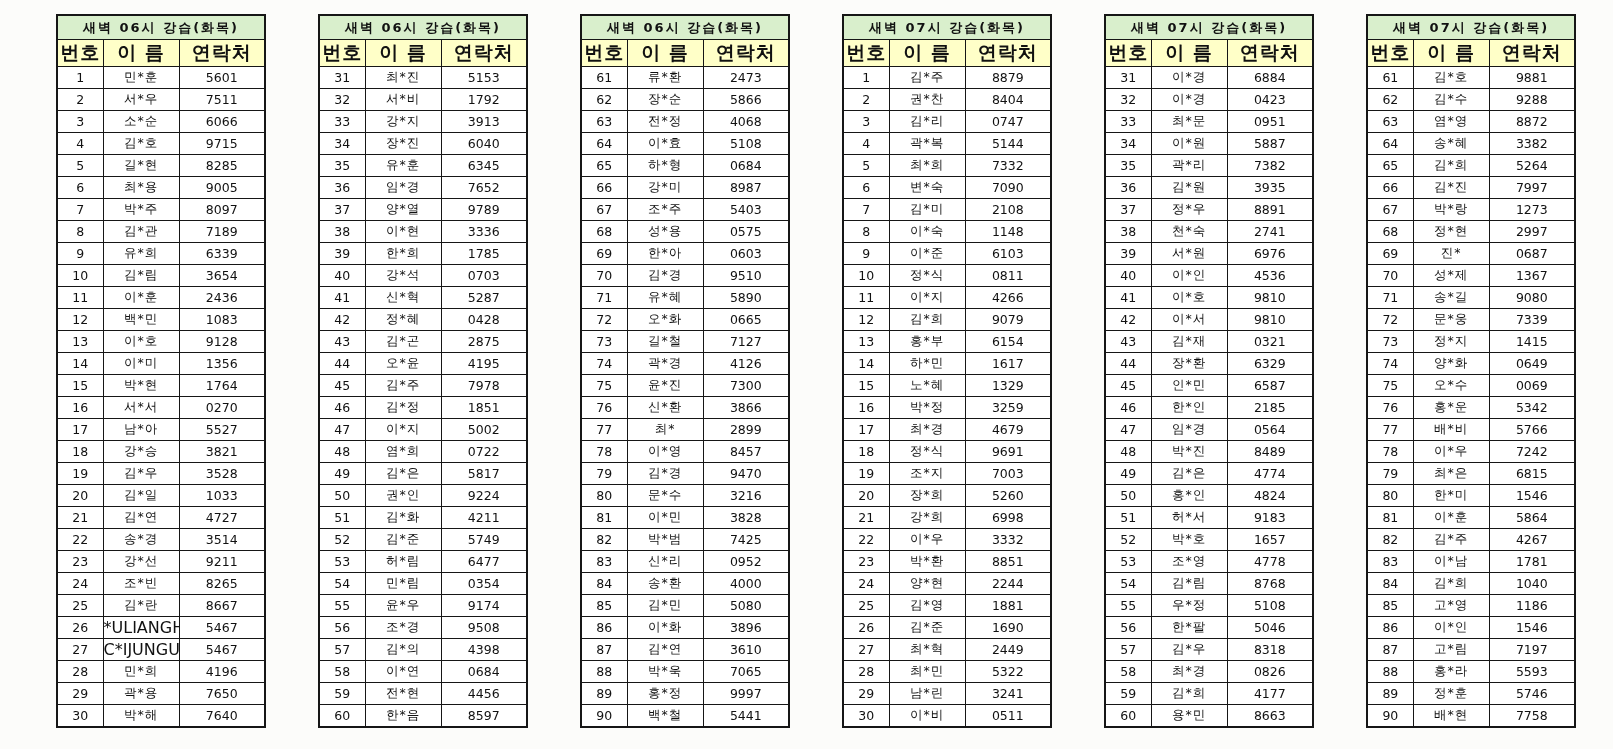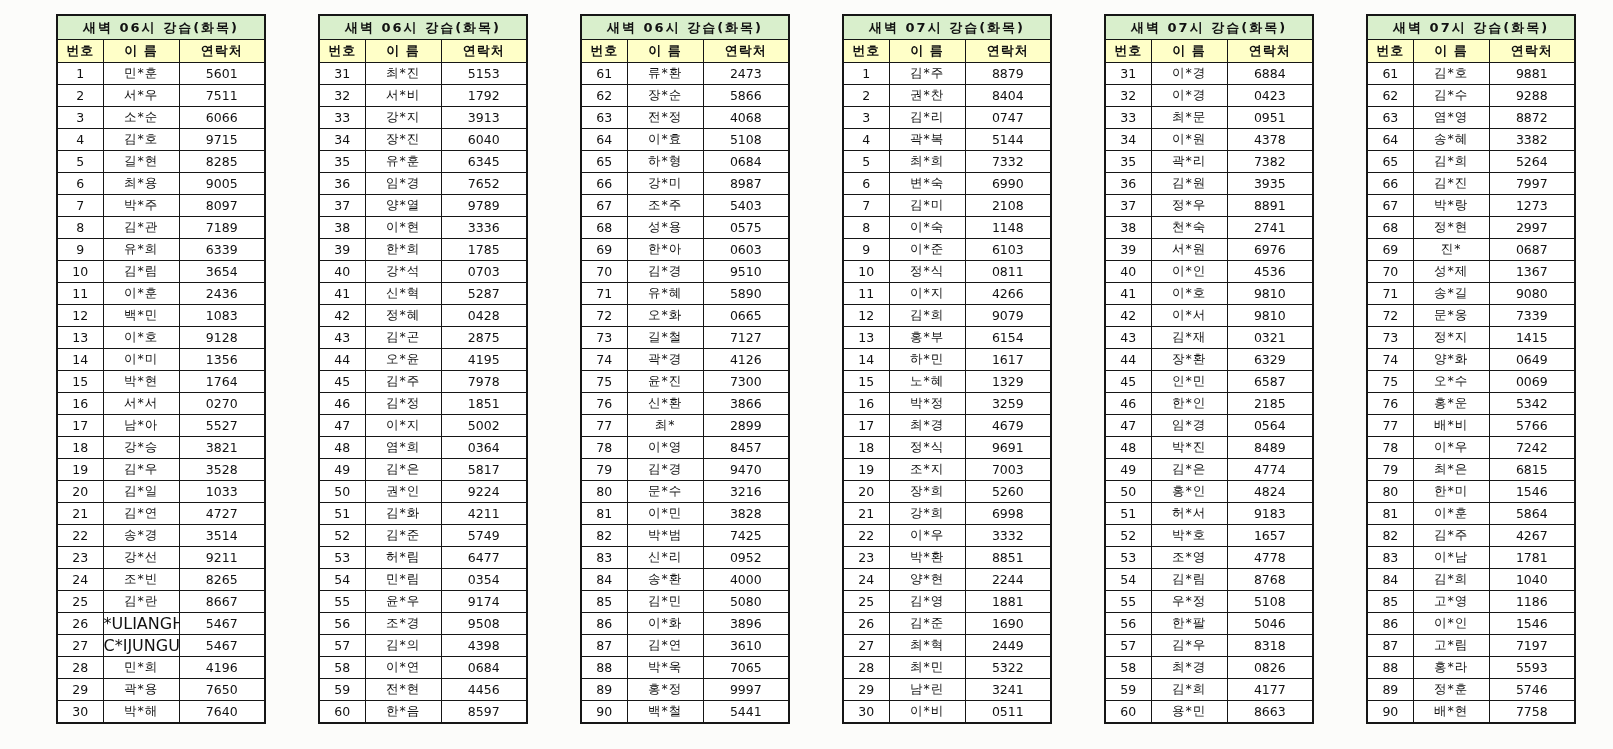--- a/index.html
+++ b/index.html
@@ -38,21 +38,21 @@
   th.title-cell {
     background: #d9efcc;
     font-weight: bold;
     font-size: 13px;
     height: 23px;
     letter-spacing: 2px;
   }
   tr.cols-row th {
     background: #ffffc8;
     font-weight: bold;
-    font-size: 13px;
+    font-size: 19px;
     height: 22px;
     letter-spacing: 1px;
     margin-left: 22px;
   }
   tbody td {
     height: 21px;
     font-size: 12.5px;
   }
   td.cell-name { letter-spacing: 1px; }
   td.cell-name.latin { letter-spacing: 0; font-size: 16px; }
@@ -328,21 +328,21 @@
           <td class="cell-contact">1851</td>
         </tr>
         <tr>
           <td class="cell-no">47</td>
           <td class="cell-name">이*지</td>
           <td class="cell-contact">5002</td>
         </tr>
         <tr>
           <td class="cell-no">48</td>
           <td class="cell-name">염*희</td>
-          <td class="cell-contact">0364</td>
+          <td class="cell-contact">0722</td>
         </tr>
         <tr>
           <td class="cell-no">49</td>
           <td class="cell-name">김*은</td>
           <td class="cell-contact">5817</td>
         </tr>
         <tr>
           <td class="cell-no">50</td>
           <td class="cell-name">권*인</td>
           <td class="cell-contact">9224</td>
@@ -606,21 +606,21 @@
           <td class="cell-contact">5144</td>
         </tr>
         <tr>
           <td class="cell-no">5</td>
           <td class="cell-name">최*희</td>
           <td class="cell-contact">7332</td>
         </tr>
         <tr>
           <td class="cell-no">6</td>
           <td class="cell-name">변*숙</td>
-          <td class="cell-contact">6990</td>
+          <td class="cell-contact">7090</td>
         </tr>
         <tr>
           <td class="cell-no">7</td>
           <td class="cell-name">김*미</td>
           <td class="cell-contact">2108</td>
         </tr>
         <tr>
           <td class="cell-no">8</td>
           <td class="cell-name">이*숙</td>
           <td class="cell-contact">1148</td>
@@ -765,21 +765,21 @@
           <td class="cell-contact">0423</td>
         </tr>
         <tr>
           <td class="cell-no">33</td>
           <td class="cell-name">최*문</td>
           <td class="cell-contact">0951</td>
         </tr>
         <tr>
           <td class="cell-no">34</td>
           <td class="cell-name">이*원</td>
-          <td class="cell-contact">4378</td>
+          <td class="cell-contact">5887</td>
         </tr>
         <tr>
           <td class="cell-no">35</td>
           <td class="cell-name">곽*리</td>
           <td class="cell-contact">7382</td>
         </tr>
         <tr>
           <td class="cell-no">36</td>
           <td class="cell-name">김*원</td>
           <td class="cell-contact">3935</td>

